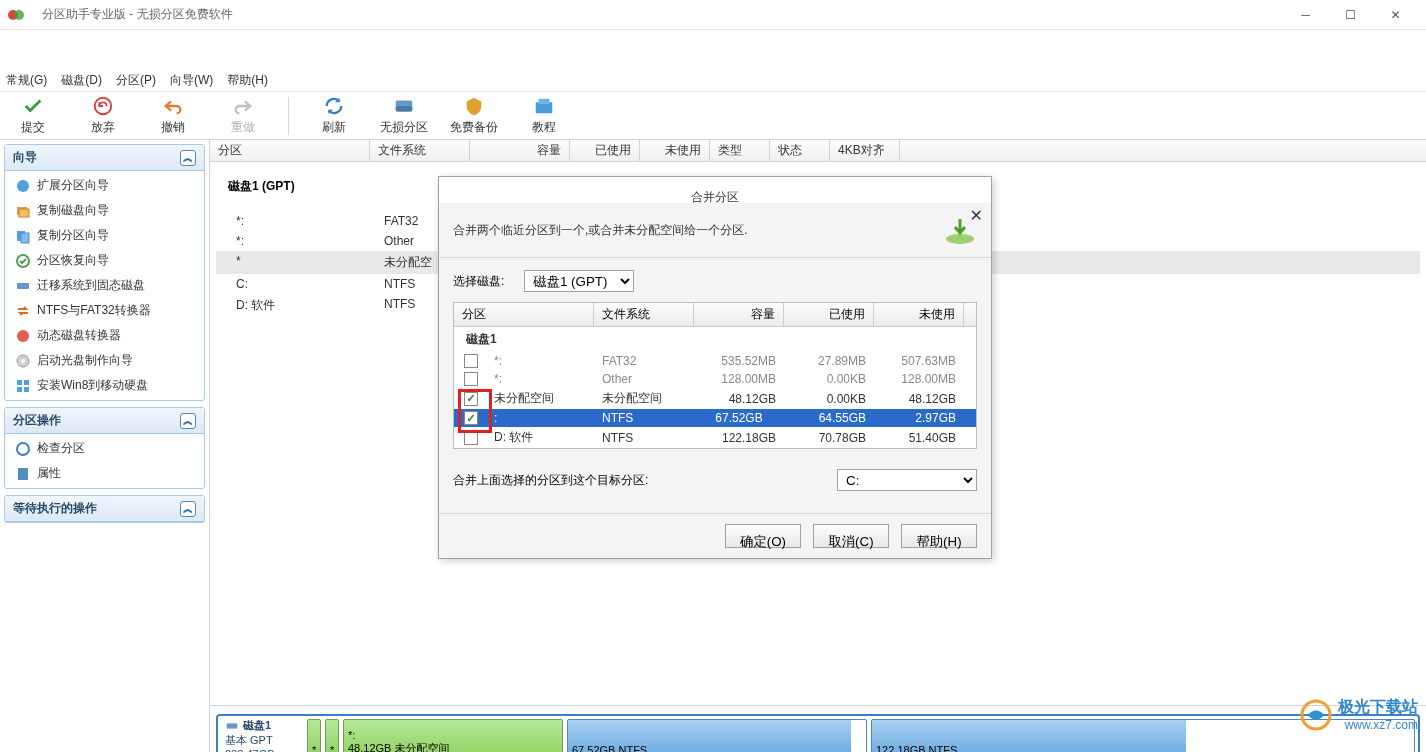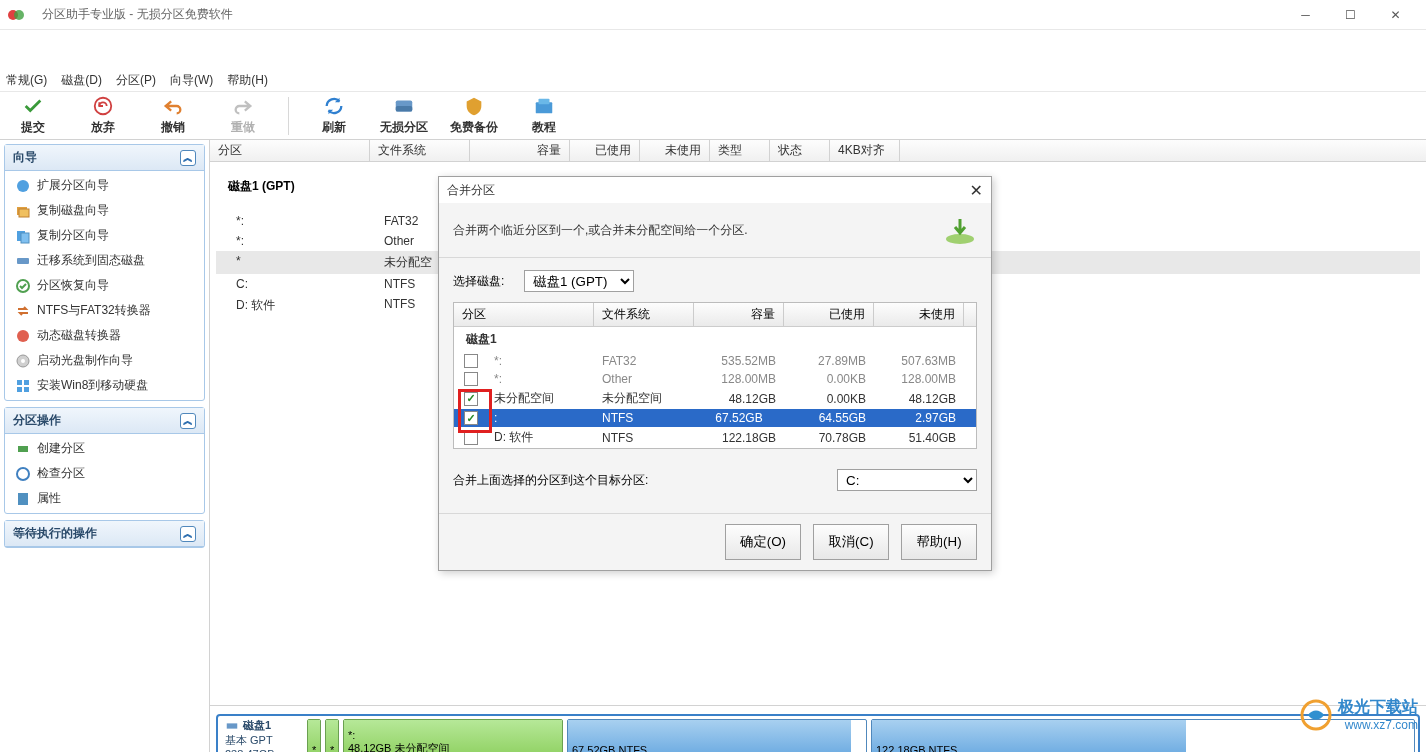--- a/index.html
+++ b/index.html
@@ -10,21 +10,21 @@
 .titlebar .app-icon { width: 16px; height: 16px; margin-right: 6px; }
 .titlebar .title { color: #666; font-size: 12px; margin-left: 12px; }
 .titlebar .winbtns { margin-left: auto; display: flex; }
 .titlebar .winbtn { width: 45px; height: 28px; display: flex; align-items: center; justify-content: center; color: #555; cursor: pointer; }
 
 
 .menubar { height: 22px; display: flex; align-items: center; padding: 0 6px; gap: 14px; background: #fff; border-bottom: 1px solid #e8e8e8; font-size: 12px; color: #333; margin-top: 40px; }
 .menubar .mitem { cursor: pointer; }
 
 
-.toolbar { height: 48px; display: flex; align-items: center; padding: 4px 8px; gap: 20px; border-bottom: 1px solid #d2d2d2; background: #fff; font-weight: bold; }
+.toolbar { height: 48px; display: flex; align-items: center; padding: 4px 8px; gap: 20px; border-bottom: 1px solid #d2d2d2; background: #fff; }
 .tool { display: flex; flex-direction: column; align-items: center; gap: 2px; width: 50px; cursor: pointer; color: #333; }
 .tool .ticon { width: 22px; height: 22px; }
 .tool.disabled { color: #b0b0b0; }
 .sep { width: 1px; height: 38px; background: #d8d8d8; }
 
 
 .main { display: flex; height: 632px; }
 
 
 .sidebar { width: 210px; background: #fff; border-right: 1px solid #d2d2d2; display: flex; flex-direction: column; padding: 4px; gap: 6px; }
@@ -62,42 +62,42 @@
 .seg-blue { border-color: #5088bc; }
 .seg-blue .fill { background: linear-gradient(#a8d0f0, #68a8e0); }
 
 
 .statusbar { height: 20px; border-top: 1px solid #d2d2d2; display: flex; align-items: center; gap: 30px; padding: 0 12px; font-size: 12px; background: #f8f8f8; }
 .legend { display: flex; align-items: center; gap: 6px; }
 .legend .sw { width: 14px; height: 12px; border: 1px solid #666; }
 
 
 .dialog { position: absolute; left: 438px; top: 176px; width: 554px; background: #f4f4f4; border: 1px solid #a0a0a0; box-shadow: 2px 2px 8px rgba(0,0,0,0.2); }
-.dlg-title { height: 26px; display: flex; align-items: center; padding: 12px 8px; background: #fff; color: #333; font-size: 12px; }
+.dlg-title { height: 26px; display: flex; align-items: center; padding: 12px 8px; background: #fff; color: #333; font-size: 12px; flex-direction: column; }
 .dlg-title .dclose { margin-left: auto; cursor: pointer; font-size: 16px; }
 .dlg-desc { padding: 10px 14px; display: flex; align-items: center; justify-content: space-between; color: #333; border-bottom: 1px solid #d8d8d8; }
 .dlg-body { padding: 12px 14px; background: #f4f4f4; }
 .dlg-row { display: flex; align-items: center; gap: 20px; margin-bottom: 10px; }
 .dlg-select { width: 110px; height: 22px; border: 1px solid #a0a0a0; background: #fff; padding: 0 4px; }
 .dlg-table { border: 1px solid #bcbcbc; background: #fff; }
 .dlg-th { display: flex; background: linear-gradient(#fdfdfd, #eaeaea); border-bottom: 1px solid #ccc; }
 .dlg-th .dh { border-right: 1px solid #ccc; padding: 3px 8px; font-size: 12px; }
 .dlg-tbody {}
 .dlg-diskrow { padding: 4px 12px; font-weight: bold; color: #333; }
 .dlg-tr { display: flex; align-items: center; padding: 2px 0; font-size: 12px; color: #888; }
 .dlg-tr.active { color: #333; }
 .dlg-tr.selected { background: #2a6ac8; color: #fff; }
 .dlg-tr .dc { padding: 0 8px; }
 .dlg-tr .cb { width: 14px; height: 14px; border: 1px solid #888; margin: 0 8px 0 10px; background: #fff; display: flex; align-items: center; justify-content: center; }
 .dlg-tr .cb.checked::after { content: "✓"; color: #2a8a2a; font-size: 11px; font-weight: bold; }
 .redbox { position: absolute; border: 3px solid #e02020; pointer-events: none; }
 .dlg-target { display: flex; align-items: center; justify-content: space-between; padding: 20px 0 10px 0; }
 .dlg-target select { width: 140px; height: 22px; border: 1px solid #a0a0a0; background: #fff; padding: 0 4px; }
 .dlg-btns { display: flex; justify-content: flex-end; gap: 12px; padding: 10px 14px; border-top: 1px solid #d8d8d8; background: #f4f4f4; }
-.dlg-btn { min-width: 76px; height: 36px; border: 1px solid #a0a0a0; background: linear-gradient(#fdfdfd, #e8e8e8); cursor: pointer; padding: 8px 10px; }
+.dlg-btn { min-width: 76px; height: 24px; border: 1px solid #a0a0a0; background: linear-gradient(#fdfdfd, #e8e8e8); cursor: pointer; padding: 8px 10px; }
 
 
 .watermark { position: absolute; right: 8px; bottom: 20px; display: flex; align-items: center; gap: 6px; }
 .watermark .wtxt { text-align: right; }
 .watermark .wname { color: #3388cc; font-size: 16px; font-weight: bold; }
 .watermark .wurl { color: #3388cc; font-size: 12px; }
 .wm-icon { width: 32px; height: 32px; }
 
 svg { pointer-events: none; }
 </style>
@@ -207,30 +207,30 @@
           </div>
         <div class="pitem">
             <svg class="picon" viewBox="0 0 16 16">
               <rect x="2" y="3" width="8" height="10" fill="#50a0e0"></rect>
               <rect x="6" y="5" width="8" height="10" fill="#80c0f0" stroke="#5090c0"></rect>
             </svg>
             <span>复制分区向导</span>
           </div>
         <div class="pitem">
             <svg class="picon" viewBox="0 0 16 16">
-              <rect x="2" y="5" width="12" height="6" rx="1" fill="#6898c8"></rect>
-            </svg>
-            <span>迁移系统到固态磁盘</span>
-          </div>
-        <div class="pitem">
-            <svg class="picon" viewBox="0 0 16 16">
               <circle cx="8" cy="8" r="6" fill="none" stroke="#50a050" stroke-width="2"></circle>
               <path d="M5 8l2 2 4-4" stroke="#50a050" stroke-width="2" fill="none"></path>
             </svg>
             <span>分区恢复向导</span>
+          </div>
+        <div class="pitem">
+            <svg class="picon" viewBox="0 0 16 16">
+              <rect x="2" y="5" width="12" height="6" rx="1" fill="#6898c8"></rect>
+            </svg>
+            <span>迁移系统到固态磁盘</span>
           </div>
         <div class="pitem">
             <svg class="picon" viewBox="0 0 16 16">
               <path d="M3 6h8l-2-2M13 10H5l2 2" stroke="#d07030" stroke-width="2" fill="none"></path>
             </svg>
             <span>NTFS与FAT32转换器</span>
           </div>
         <div class="pitem">
             <svg class="picon" viewBox="0 0 16 16">
               <circle cx="8" cy="8" r="6" fill="#e06050"></circle>
@@ -255,26 +255,20 @@
           </div>
       </div>
     </div>
 
     <div class="panel">
       <div class="phead">
           <span>分区操作</span>
           <span class="chev">︽</span>
         </div>
       <div class="pbody">
-        <div class="pitem">
-            <svg class="picon" viewBox="0 0 16 16">
-              <rect x="3" y="5" width="10" height="6" fill="#50a050"></rect>
-            </svg>
-            <span>创建分区</span>
-          </div>
         <div class="pitem">
             <svg class="picon" viewBox="0 0 16 16">
               <circle cx="8" cy="8" r="6" fill="none" stroke="#4080c0" stroke-width="2"></circle>
             </svg>
             <span>检查分区</span>
           </div>
         <div class="pitem">
             <svg class="picon" viewBox="0 0 16 16">
               <rect x="3" y="2" width="10" height="12" fill="#5090c0"></rect>
             </svg>

